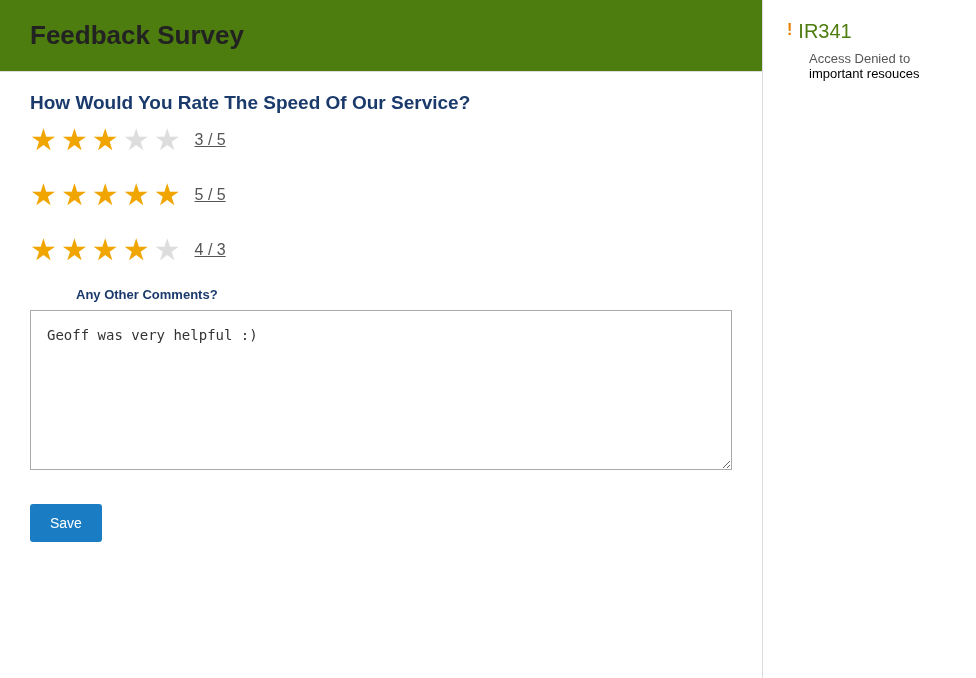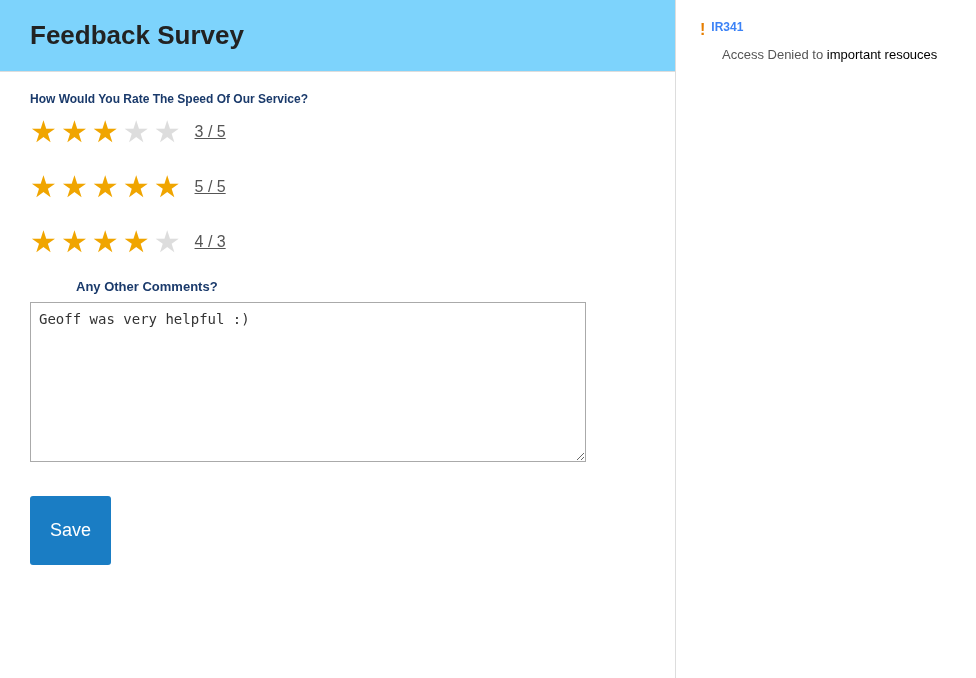--- a/index.html
+++ b/index.html
@@ -24,39 +24,39 @@
 
     .main-panel {
       flex: 1;
       border-right: 1px solid #ddd;
       padding: 0;
     }
 
     .header {
       padding: 20px 30px 20px 30px;
       border-bottom: 1px solid #ddd;
-      background: #7dd3fc;
+      background: #4d7c0f;
     }
 
     .header h1 {
       font-size: 26px;
       font-weight: bold;
       color: #222;
     }
 
     .content {
       padding: 20px 30px;
     }
 
     .question-block {
       margin-bottom: 20px;
     }
 
     .question-label {
-      font-size: 12px;
+      font-size: 19px;
       font-weight: bold;
       color: #1a3a6b;
       margin-bottom: 8px;
     }
 
     .star-row {
       display: flex;
       align-items: center;
       gap: 4px;
     }
@@ -79,37 +79,37 @@
 
     .comments-label {
       font-size: 13px;
       font-weight: bold;
       color: #1a3a6b;
       margin-bottom: 8px;
       margin-left: 46px;
     }
 
     .comments-textarea {
-      width: 556px;
+      width: 702px;
       height: 160px;
       border: 1px solid #aaa;
-      padding: 8px;
+      padding: 16px;
       font-size: 14px;
       color: #333;
       resize: both;
       display: block;
     }
 
     .save-button {
       margin-top: 14px;
       background-color: #1a7dc4;
       color: #fff;
       border: none;
-      padding: 24px 20px;
-      font-size: 18px;
+      padding: 11px 20px;
+      font-size: 14px;
       cursor: pointer;
       border-radius: 3px;
     }
 
     .side-panel {
       width: 300px;
       padding: 20px 24px;
     }
 
     .side-alert {
@@ -120,23 +120,23 @@
     }
 
     .alert-icon {
       color: #e67e00;
       font-size: 16px;
       font-weight: bold;
       margin-top: 1px;
     }
 
     .alert-id {
-      font-size: 12px;
-      font-weight: bold;
-      color: #3b82f6;
+      font-size: 20px;
+      font-weight: normal;
+      color: #4d7c0f;
     }
 
     .alert-message {
       font-size: 13px;
       color: #555;
       margin-left: 22px;
     }
 
     .alert-message a {
       color: #000000;

